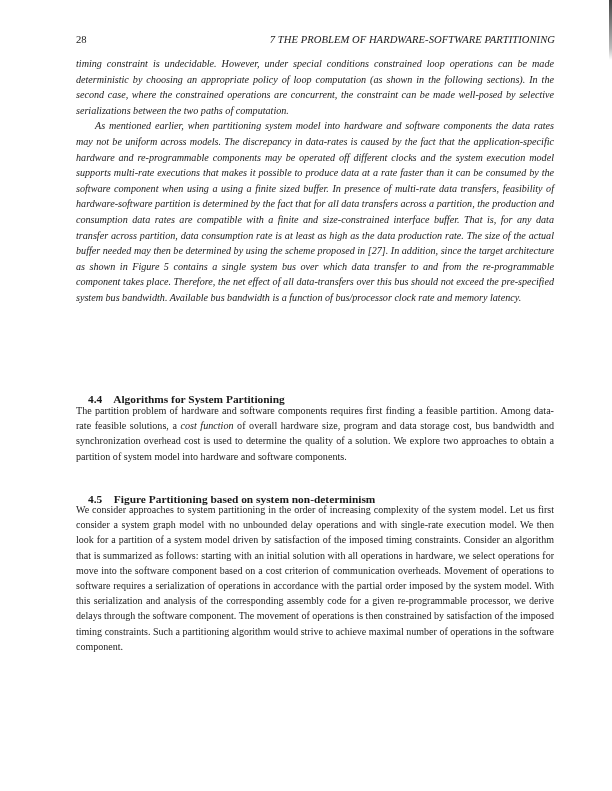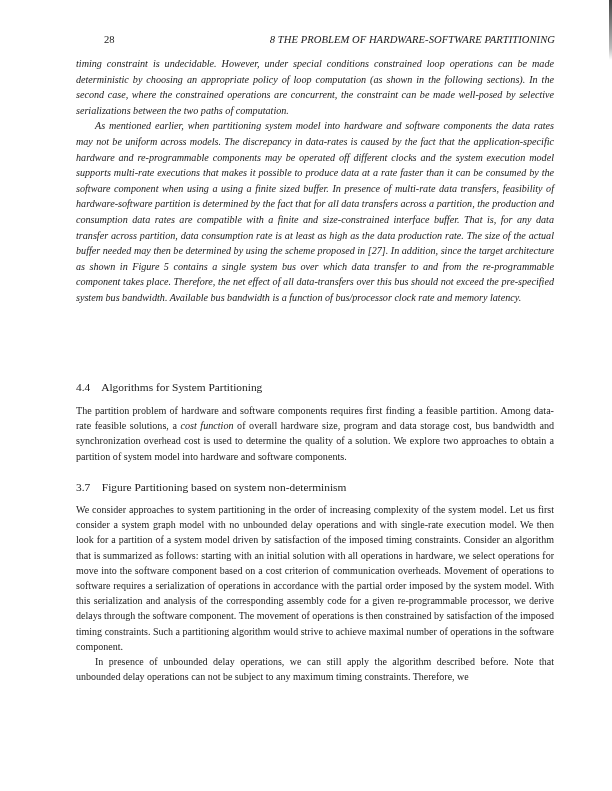--- a/index.html
+++ b/index.html
@@ -1,52 +1,51 @@
 <!DOCTYPE html>
 <html><head>
   <meta charset="utf-8">
   <style>
     html, body { margin: 0; padding: 0; background: #ffffff; }
     body { width: 612px; height: 791px; position: relative; overflow: hidden; font-family: "Liberation Serif", "DejaVu Serif", serif; color: #1a1a1a; }
     .edge { position: absolute; right: 0; top: 0; width: 3px; height: 60px; background: linear-gradient(#444, #bbb 80%, #fff); }
     .header { position: absolute; left: 76px; right: 57px; top: 34px; height: 14px; font-size: 10.6px; }
-    .pgnum { position: absolute; left: 0; top: 0; margin-left: 28px; }
+    .pgnum { position: absolute; left: 0; top: 0; }
     .running { position: absolute; right: 0; top: 0; font-style: italic; letter-spacing: 0.05px; }
     .content { position: absolute; left: 76px; width: 478px; top: 56px; font-size: 10.15px; line-height: 15.6px; text-align: justify; font-style: italic; }
     .p { margin: 0; }
     .indent { text-indent: 19px; }
-    h2 { font-size: 11.4px; font-weight: normal; margin: 0; line-height: 14px; }
+    h2 { font-size: 11.4px; font-weight: bold; margin: 12px; line-height: 14px; }
     h2 .num { display: inline-block; width: 23px; }
     .s44 { position: absolute; left: 76px; top: 380px; }
     .s44p { position: absolute; left: 76px; width: 478px; top: 403px; font-size: 10.15px; line-height: 15.2px; text-align: justify; }
     .s45 { position: absolute; left: 76px; top: 480px; }
     .s45p { position: absolute; left: 76px; width: 478px; top: 502px; font-size: 10px; line-height: 15.2px; text-align: justify; }
     em { font-style: italic; }
   </style>
 </head>
 <body>
 
 <div class="edge"></div>
 
 <div class="header">
   <span class="pgnum">28</span>
-  <span class="running">8  THE PROBLEM OF HARDWARE-SOFTWARE PARTITIONING</span>
+  <span class="running">7  THE PROBLEM OF HARDWARE-SOFTWARE PARTITIONING</span>
 </div>
 
 <div class="content">
   <p class="p">timing constraint is undecidable. However, under special conditions constrained loop operations can be made deterministic by choosing an appropriate policy of loop computation (as shown in the following sections). In the second case, where the constrained operations are concurrent, the constraint can be made well-posed by selective serializations between the two paths of computation.</p>
   <p class="p indent">As mentioned earlier, when partitioning system model into hardware and software components the data rates may not be uniform across models. The discrepancy in data-rates is caused by the fact that the application-specific hardware and re-programmable components may be operated off different clocks and the system execution model supports multi-rate executions that makes it possible to produce data at a rate faster than it can be consumed by the software component when using a using a finite sized buffer. In presence of multi-rate data transfers, feasibility of hardware-software partition is determined by the fact that for all data transfers across a partition, the production and consumption data rates are compatible with a finite and size-constrained interface buffer. That is, for any data transfer across partition, data consumption rate is at least as high as the data production rate. The size of the actual buffer needed may then be determined by using the scheme proposed in [27]. In addition, since the target architecture as shown in Figure 5 contains a single system bus over which data transfer to and from the re-programmable component takes place. Therefore, the net effect of all data-transfers over this bus should not exceed the pre-specified system bus bandwidth. Available bus bandwidth is a function of bus/processor clock rate and memory latency.</p>
 </div>
 
 <h2 class="s44">
   <span class="num">4.4</span>
   <span>Algorithms for System Partitioning</span>
 </h2>
 <p class="p s44p"><span>The partition problem of hardware and software components requires first finding a feasible partition. Among data-rate feasible solutions, a </span><em>cost function</em><span> of overall hardware size, program and data storage cost, bus bandwidth and synchronization overhead cost is used to determine the quality of a solution. We explore two approaches to obtain a partition of system model into hardware and software components.</span></p>
 
 <h2 class="s45">
-  <span class="num">3.7</span>
+  <span class="num">4.5</span>
   <span>Figure Partitioning based on system non-determinism</span>
 </h2>
 <div class="s45p">
   <p class="p">We consider approaches to system partitioning in the order of increasing complexity of the system model. Let us first consider a system graph model with no unbounded delay operations and with single-rate execution model. We then look for a partition of a system model driven by satisfaction of the imposed timing constraints. Consider an algorithm that is summarized as follows: starting with an initial solution with all operations in hardware, we select operations for move into the software component based on a cost criterion of communication overheads. Movement of operations to software requires a serialization of operations in accordance with the partial order imposed by the system model. With this serialization and analysis of the corresponding assembly code for a given re-programmable processor, we derive delays through the software component. The movement of operations is then constrained by satisfaction of the imposed timing constraints. Such a partitioning algorithm would strive to achieve maximal number of operations in the software component.</p>
-  <p class="p indent">In presence of unbounded delay operations, we can still apply the algorithm described before. Note that unbounded delay operations can not be subject to any maximum timing constraints. Therefore, we</p>
 </div>
 
 </body></html>

